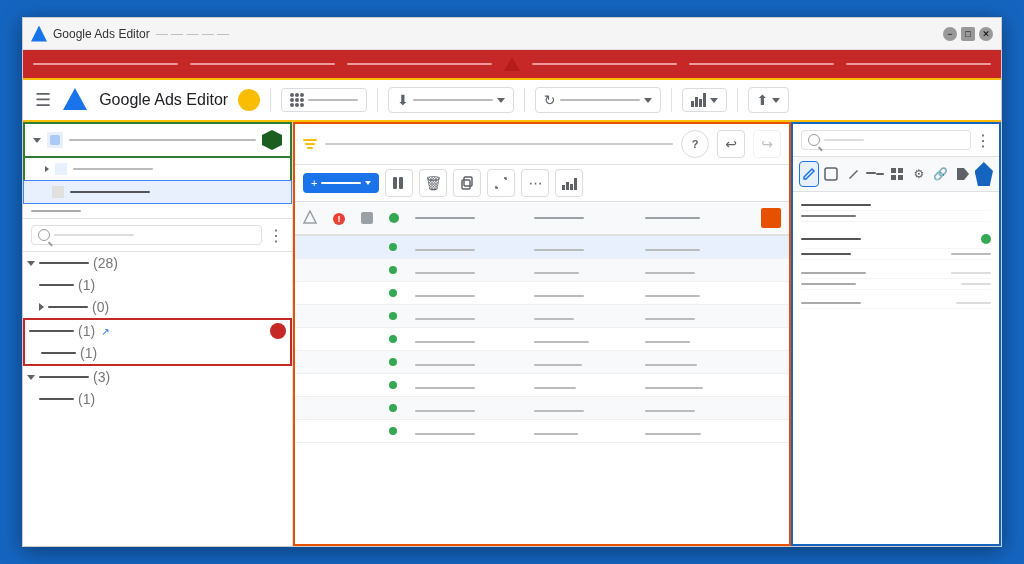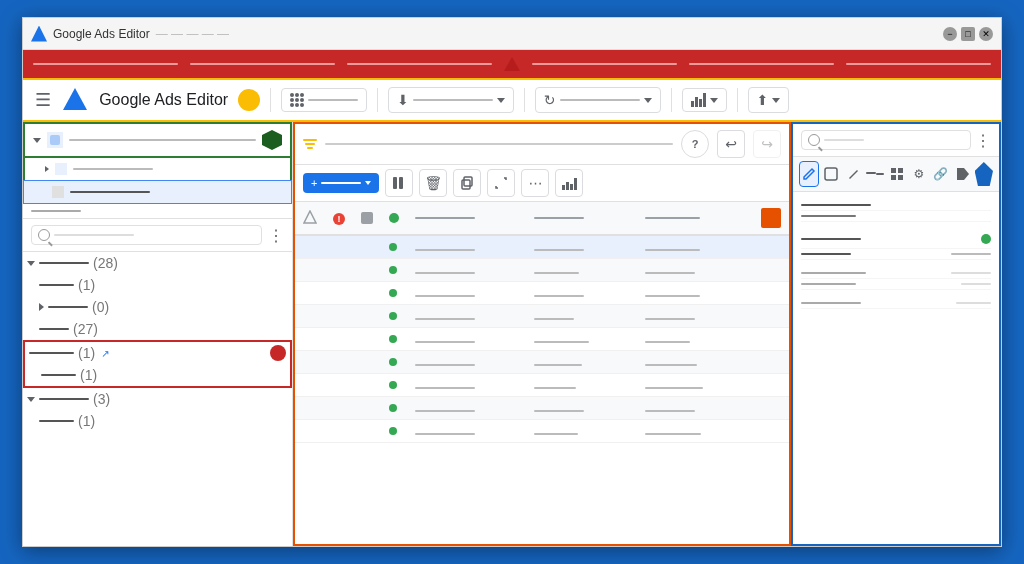--- a/index.html
+++ b/index.html
@@ -532,24 +532,20 @@
           <span class="tree-count">(28)</span>
         </div>
         <div class="tree-item sub-item">
           <div class="tree-dash" style="width:35px;"></div>
           <span class="tree-count">(1)</span>
         </div>
         <div class="tree-item sub-item">
           <div class="chevron-right"></div>
           <div class="tree-dash" style="width:40px;"></div>
           <span class="tree-count">(0)</span>
-        </div>
-        <div class="tree-item sub-item">
-          <div class="tree-dash" style="width:30px;"></div>
-          <span class="tree-count">(27)</span>
         </div>
 
         <div style="border:2px solid #c62828;">
           <div class="tree-item" style="justify-content:space-between;">
             <div style="display:flex;align-items:center;gap:4px;">
               <div class="tree-dash" style="width:45px;"></div>
               <span class="tree-count">(1)</span>
               <span class="external-link">↗</span>
             </div>
             <div class="red-dot-indicator"></div>

